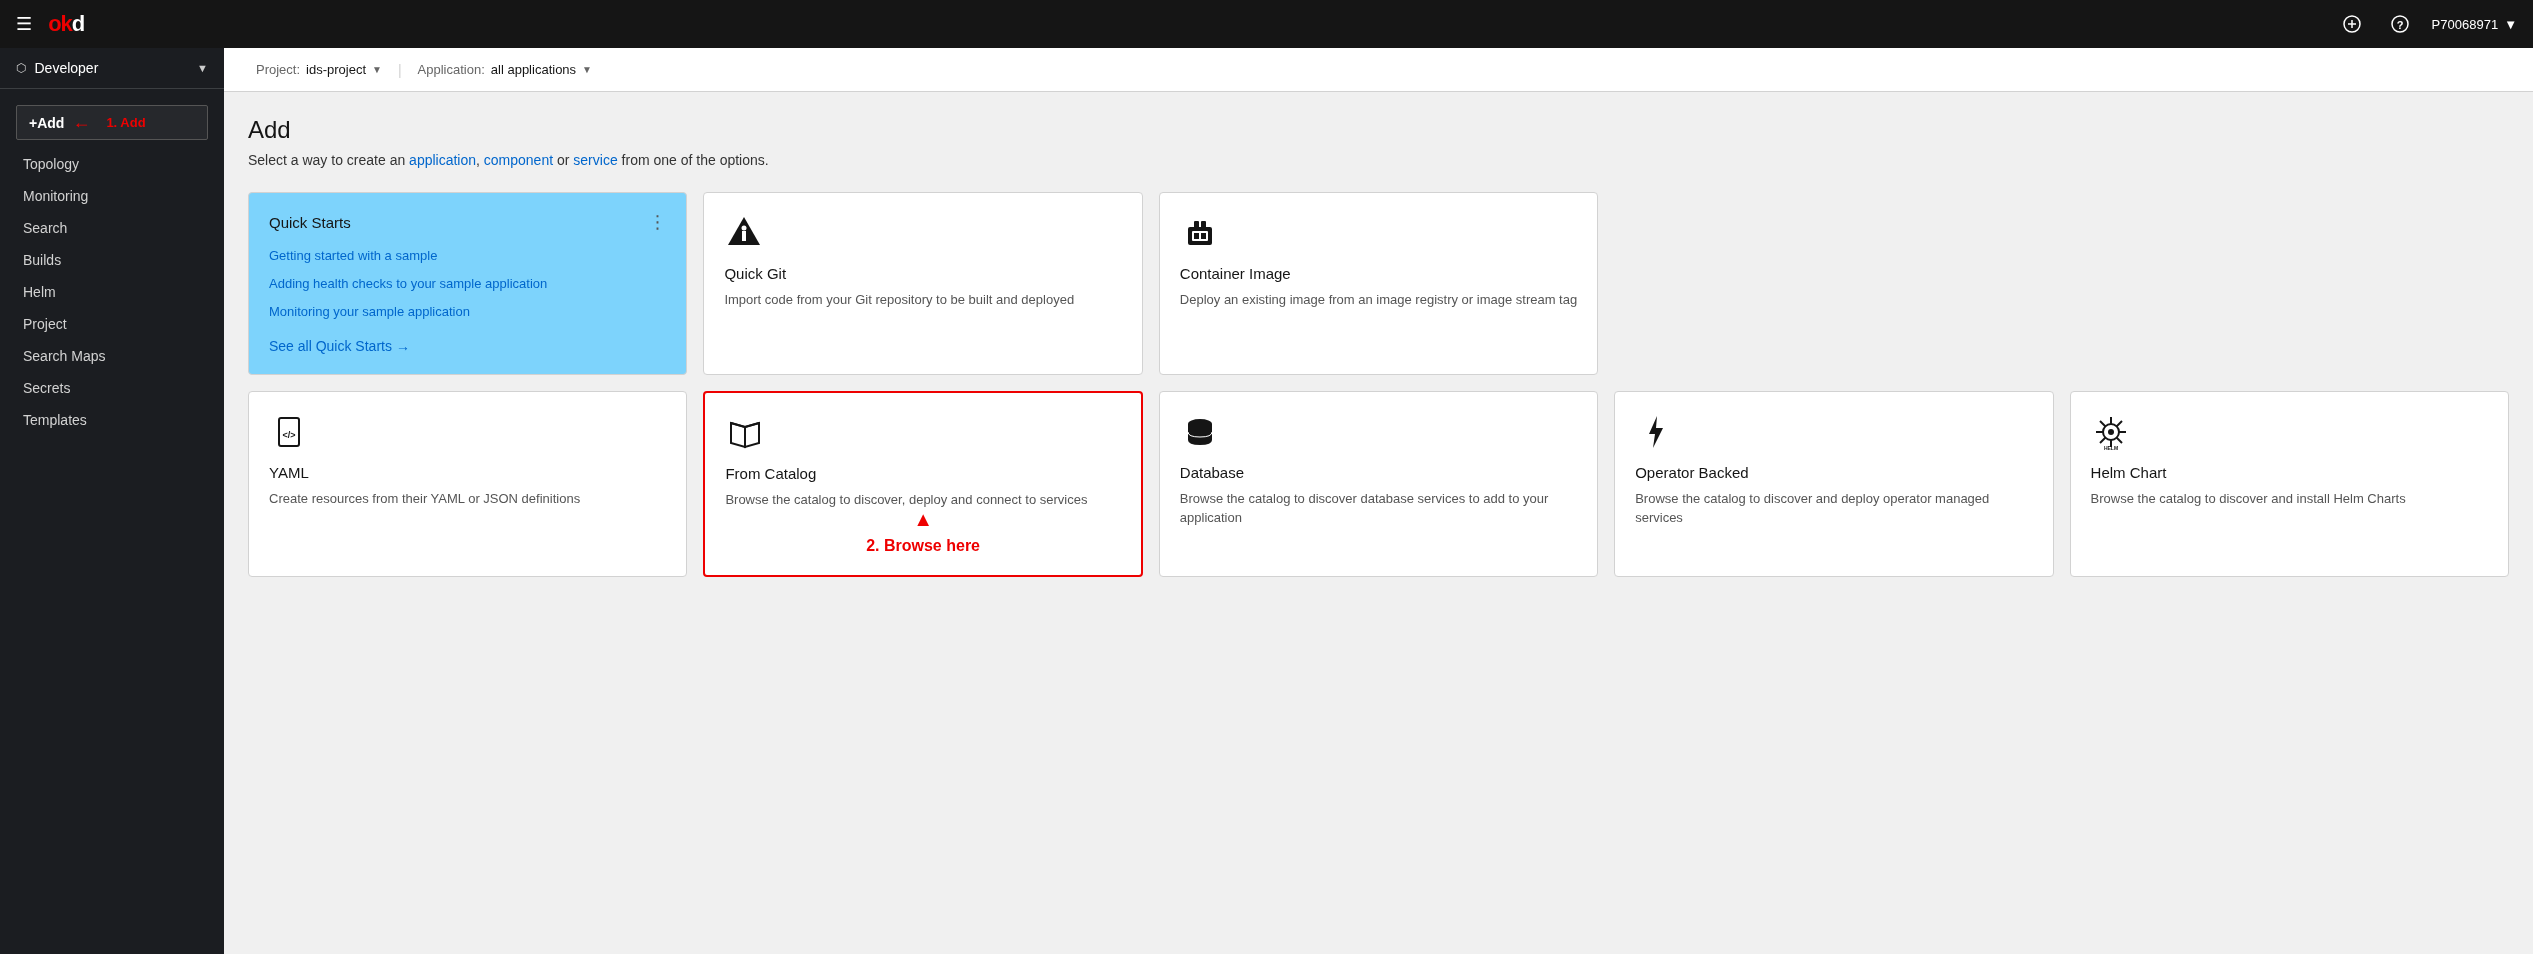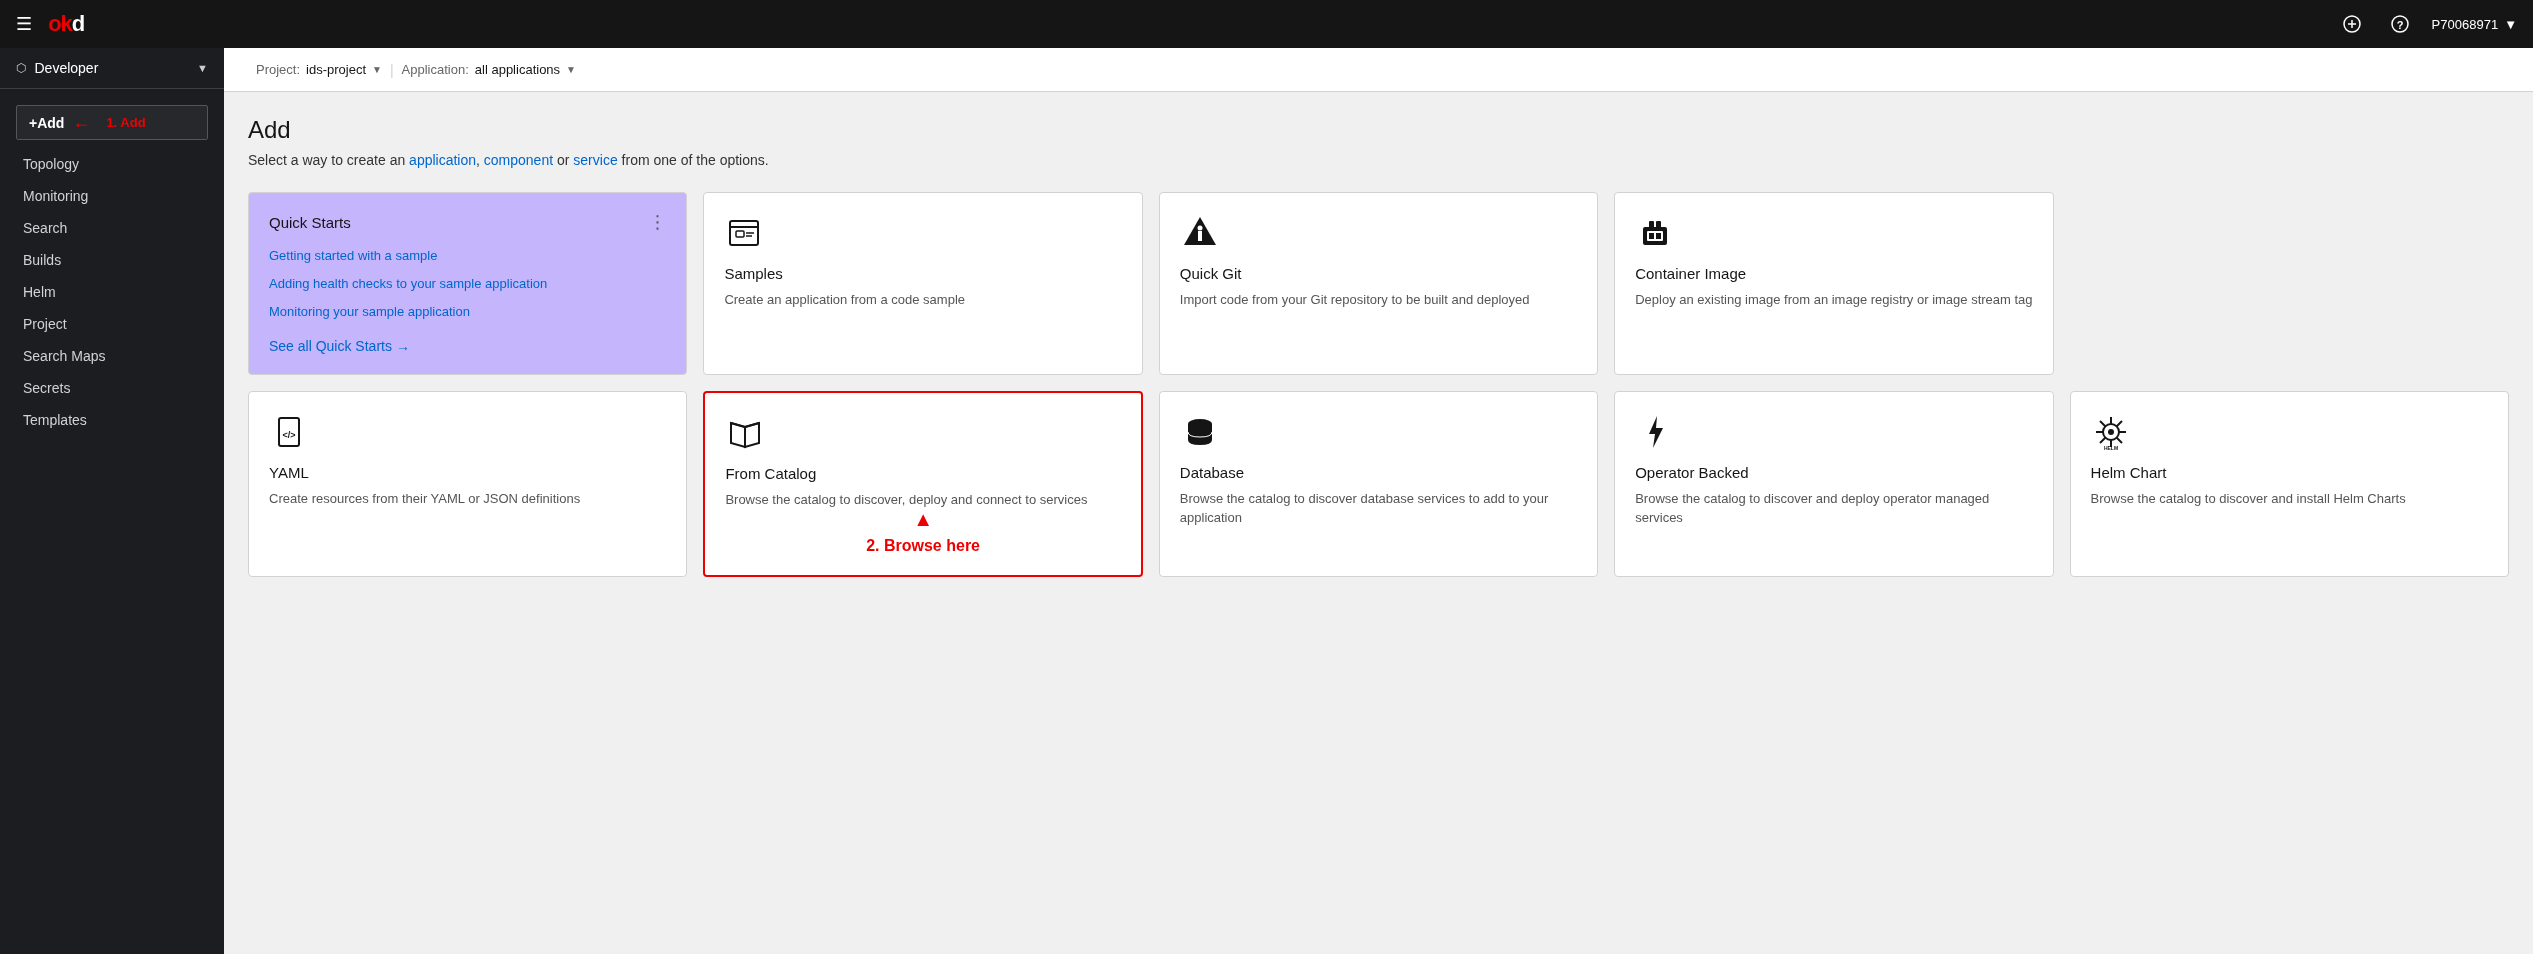--- a/index.html
+++ b/index.html
@@ -129,20 +129,21 @@
     }
 
     
     .sub-header {
       background: #fff;
       border-bottom: 1px solid #d2d2d2;
       padding: 0 24px;
       height: 44px;
       display: flex;
       align-items: center;
+      gap: 8px;
     }
     .project-selector, .app-selector {
       display: flex;
       align-items: center;
       gap: 6px;
       cursor: pointer;
       font-size: 13px;
       color: #333;
       padding: 4px 8px;
       border-radius: 3px;
@@ -202,21 +203,21 @@
       margin-bottom: 8px;
     }
     .card-desc {
       font-size: 13px;
       color: #555;
       line-height: 1.5;
     }
 
     
     .quick-starts-card {
-      background: #c4b5fd;
+      background: #7dd3fc;
       border: 1px solid #d2d2d2;
       border-radius: 4px;
       padding: 20px;
     }
     .quick-starts-header {
       display: flex;
       align-items: center;
       justify-content: space-between;
       margin-bottom: 16px;
     }
@@ -383,33 +384,20 @@
           </div>
           <a href="#" class="quick-starts-link">Getting started with a sample</a>
           <a href="#" class="quick-starts-link">Adding health checks to your sample application</a>
           <a href="#" class="quick-starts-link">Monitoring your sample application</a>
           <a href="#" class="see-all-link">
             <span>See all Quick Starts</span>
             <span>→</span>
           </a>
         </div>
 
-        <div class="card">
-          <div class="card-icon">
-            <svg width="40" height="40" viewBox="0 0 40 40">
-              <rect x="6" y="8" width="28" height="24" rx="2" fill="none" stroke="#151515" stroke-width="2"></rect>
-              <line x1="6" y1="14" x2="34" y2="14" stroke="#151515" stroke-width="2"></line>
-              <rect x="12" y="18" width="8" height="6" rx="1" fill="none" stroke="#151515" stroke-width="1.5"></rect>
-              <line x1="22" y1="20" x2="30" y2="20" stroke="#151515" stroke-width="1.5"></line>
-              <line x1="22" y1="23" x2="28" y2="23" stroke="#151515" stroke-width="1.5"></line>
-            </svg>
-          </div>
-          <div class="card-title">Samples</div>
-          <div class="card-desc">Create an application from a code sample</div>
-        </div>
 
         <div class="card">
           <div class="card-icon">
             <svg width="40" height="40" viewBox="0 0 40 40">
               <polygon points="20,4 36,32 4,32" fill="#151515"></polygon>
               <rect x="18" y="18" width="4" height="10" fill="white"></rect>
               <circle cx="20" cy="15" r="2.5" fill="white"></circle>
             </svg>
           </div>
           <div class="card-title">Quick Git</div>

